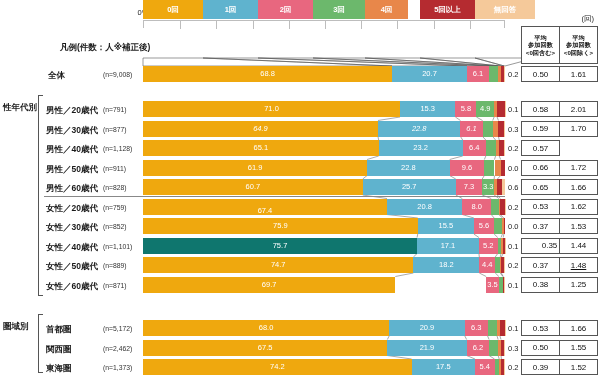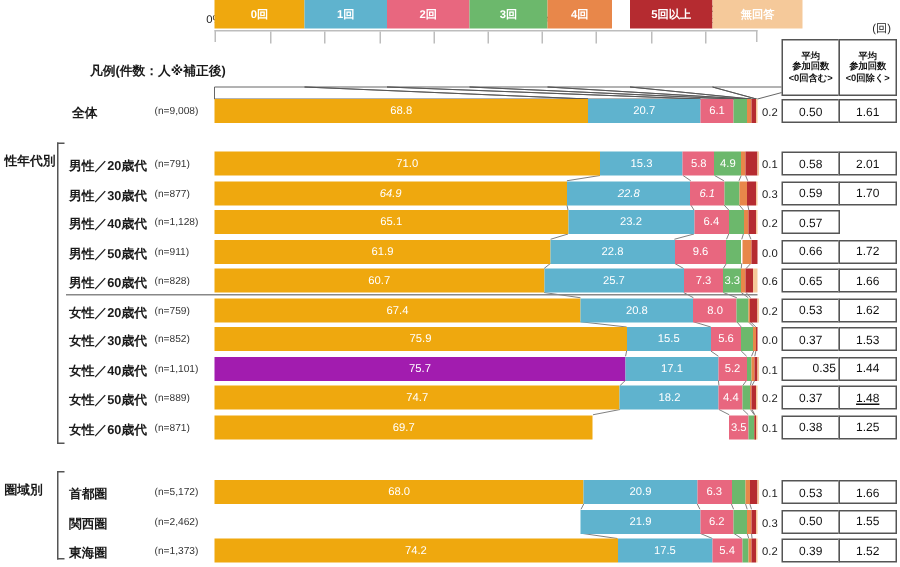--- a/index.html
+++ b/index.html
@@ -286,21 +286,21 @@
           <span class="seglabel">3.3</span>
         </div>
         <div class="bar" style="left: 351.14px; width: 3.258px; background: rgb(232, 135, 74);"></div>
         <div class="bar" style="left: 354.398px; width: 5.068px; background: rgb(181, 43, 48);"></div>
         <div class="bar" style="left: 359.466px; width: 2.172px; background: rgb(245, 201, 154);"></div>
       </div>
       <div class="outval" style="left: 508px; top: 183px;">0.6</div>
       <div class="rlabel" style="left: 46px; top: 202.5px;">女性／20歳代</div>
       <div class="nlabel" style="left: 103px; top: 203.5px;">(n=759)</div>
       <div class="plot" style="top: 198.5px; height: 16px;">
-        <div class="bar" style="left: 0px; width: 243.988px; background: rgb(239, 168, 14);">
+        <div class="bar" style="left: 0px; width: 243.988px; background: rgb(239, 168, 14); align-items: flex-end;">
           <span class="seglabel">67.4</span>
         </div>
         <div class="bar" style="left: 243.988px; width: 75.296px; background: rgb(95, 179, 206);">
           <span class="seglabel">20.8</span>
         </div>
         <div class="bar" style="left: 319.284px; width: 28.96px; background: rgb(232, 103, 127);">
           <span class="seglabel">8.0</span>
         </div>
         <div class="bar" style="left: 348.244px; width: 7.602px; background: rgb(108, 184, 108);"></div>
         <div class="bar" style="left: 355.846px; width: 1.448px; background: rgb(232, 135, 74);"></div>
@@ -321,21 +321,21 @@
           <span class="seglabel">5.6</span>
         </div>
         <div class="bar" style="left: 351.14px; width: 8.326px; background: rgb(108, 184, 108);"></div>
         <div class="bar" style="left: 359.466px; width: 1.448px; background: rgb(232, 135, 74);"></div>
         <div class="bar" style="left: 360.914px; width: 1.086px; background: rgb(181, 43, 48);"></div>
       </div>
       <div class="outval" style="left: 508px; top: 222px;">0.0</div>
       <div class="rlabel" style="left: 46px; top: 241.5px;">女性／40歳代</div>
       <div class="nlabel" style="left: 103px; top: 242.5px;">(n=1,101)</div>
       <div class="plot" style="top: 237.5px; height: 16px;">
-        <div class="bar" style="left: 0px; width: 274.034px; background: #a21caf;">
+        <div class="bar" style="left: 0px; width: 274.034px; background: #0f766e;">
           <span class="seglabel">75.7</span>
         </div>
         <div class="bar" style="left: 274.034px; width: 61.902px; background: rgb(95, 179, 206);">
           <span class="seglabel">17.1</span>
         </div>
         <div class="bar" style="left: 335.936px; width: 18.824px; background: rgb(232, 103, 127);">
           <span class="seglabel">5.2</span>
         </div>
         <div class="bar" style="left: 354.76px; width: 3.258px; background: rgb(108, 184, 108);"></div>
         <div class="bar" style="left: 358.018px; width: 2.172px; background: rgb(232, 135, 74);"></div>
@@ -390,20 +390,23 @@
         </div>
         <div class="bar" style="left: 344.624px; width: 9.412px; background: rgb(108, 184, 108);"></div>
         <div class="bar" style="left: 354.036px; width: 2.896px; background: rgb(232, 135, 74);"></div>
         <div class="bar" style="left: 356.932px; width: 4.706px; background: rgb(181, 43, 48);"></div>
         <div class="bar" style="left: 361.638px; width: 1.2px; background: rgb(245, 201, 154);"></div>
       </div>
       <div class="outval" style="left: 508px; top: 324px;">0.1</div>
       <div class="rlabel" style="left: 46px; top: 343.5px;">関西圏</div>
       <div class="nlabel" style="left: 103px; top: 344.5px;">(n=2,462)</div>
       <div class="plot" style="top: 339.5px; height: 16px;">
+        <div class="bar" style="left: 0px; width: 244.35px; background: rgb(239, 168, 14);">
+          <span class="seglabel">67.5</span>
+        </div>
         <div class="bar" style="left: 244.35px; width: 79.278px; background: rgb(95, 179, 206);">
           <span class="seglabel">21.9</span>
         </div>
         <div class="bar" style="left: 323.628px; width: 22.444px; background: rgb(232, 103, 127);">
           <span class="seglabel">6.2</span>
         </div>
         <div class="bar" style="left: 346.072px; width: 9.05px; background: rgb(108, 184, 108);"></div>
         <div class="bar" style="left: 355.122px; width: 2.896px; background: rgb(232, 135, 74);"></div>
         <div class="bar" style="left: 358.018px; width: 2.896px; background: rgb(181, 43, 48);"></div>
         <div class="bar" style="left: 360.914px; width: 1.2px; background: rgb(245, 201, 154);"></div>

